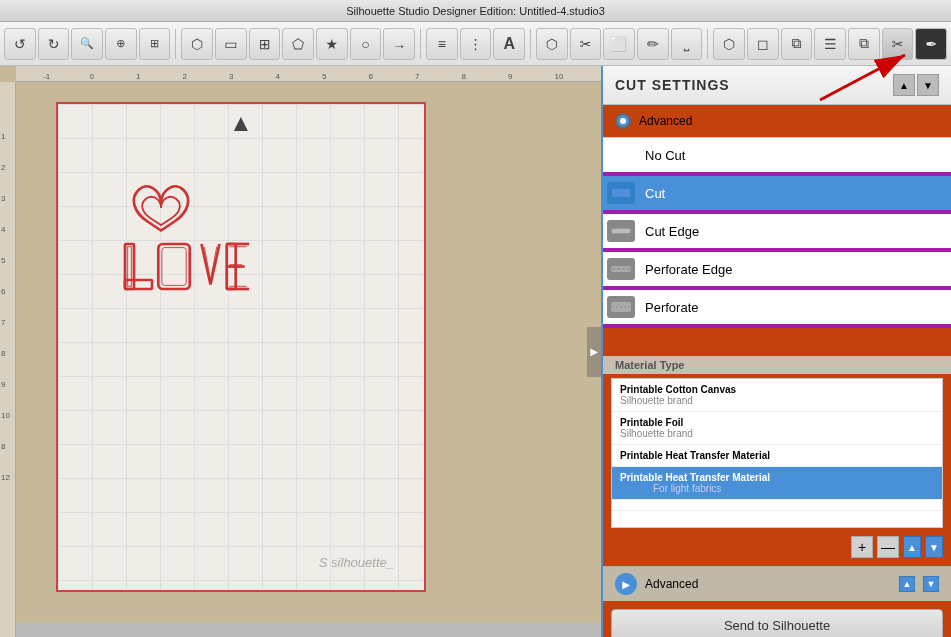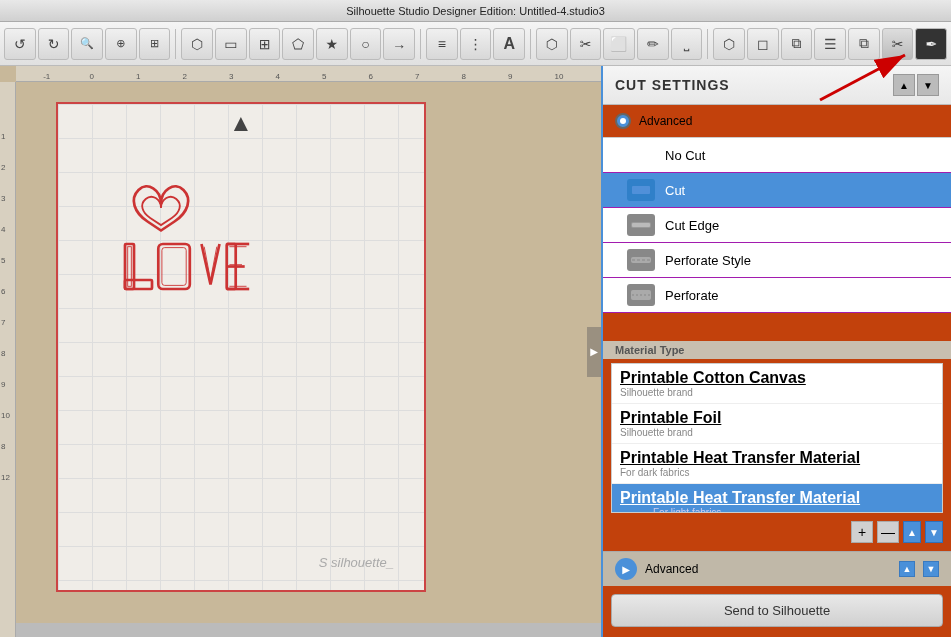--- a/index.html
+++ b/index.html
@@ -235,22 +235,22 @@
       background: #c8bfb0;
       padding: 3px 12px;
       font-size: 11px;
       color: #555;
       font-weight: bold;
     }
 
     .cut-option {
       display: flex;
       align-items: center;
-      padding: 6px 24px;
-      border-bottom: 1px solid #a21caf;
+      padding: 6px 4px;
+      border-bottom: 4px solid #a21caf;
       gap: 10px;
       cursor: pointer;
       background: white;
     }
     .cut-option.selected { background: #4a90d9; color: white; }
 
     .cut-option-icon {
       width: 28px;
       height: 22px;
       background: #888;
@@ -291,22 +291,21 @@
 
     .material-item {
       padding: 5px 8px;
       border-bottom: 1px solid #eee;
       cursor: pointer;
     }
     .material-item.selected { background: #4a90d9; color: white; }
 
     .material-item .item-name {
       font-weight: bold;
-      font-size: 16px;
-      text-decoration: underline;
+      font-size: 10px;
     }
     .material-item .item-sub {
       font-size: 10px;
       color: #888;
     }
     .material-item.selected .item-sub { color: #cce; padding-left: 33px; }
 
     .material-controls {
       display: flex;
       justify-content: flex-end;
@@ -580,21 +579,21 @@
         <span class="cut-option-label">Cut Edge</span>
       </div>
 
       <div class="cut-option">
         <div class="cut-option-icon">
           <svg width="22" height="16" viewBox="0 0 22 16">
             <rect x="1" y="5" width="20" height="6" fill="#aaa" rx="2"></rect>
             <line x1="2" y1="8" x2="20" y2="8" stroke="#888" stroke-width="1" stroke-dasharray="3,2"></line>
           </svg>
         </div>
-        <span class="cut-option-label">Perforate Style</span>
+        <span class="cut-option-label">Perforate Edge</span>
       </div>
 
       <div class="cut-option">
         <div class="cut-option-icon">
           <svg width="22" height="16" viewBox="0 0 22 16">
             <rect x="1" y="3" width="20" height="10" fill="#aaa" rx="2"></rect>
             <line x1="2" y1="8" x2="20" y2="8" stroke="#888" stroke-width="1" stroke-dasharray="2,2"></line>
           </svg>
         </div>
         <span class="cut-option-label">Perforate</span>
@@ -608,21 +607,20 @@
         <div class="material-item">
           <div class="item-name">Printable Cotton Canvas</div>
           <div class="item-sub">Silhouette brand</div>
         </div>
         <div class="material-item">
           <div class="item-name">Printable Foil</div>
           <div class="item-sub">Silhouette brand</div>
         </div>
         <div class="material-item">
           <div class="item-name">Printable Heat Transfer Material</div>
-          <div class="item-sub">For dark fabrics</div>
         </div>
         <div class="material-item selected">
           <div class="item-name">Printable Heat Transfer Material</div>
           <div class="item-sub">For light fabrics</div>
         </div>
         <div class="material-item">
           
           
         </div>
 

